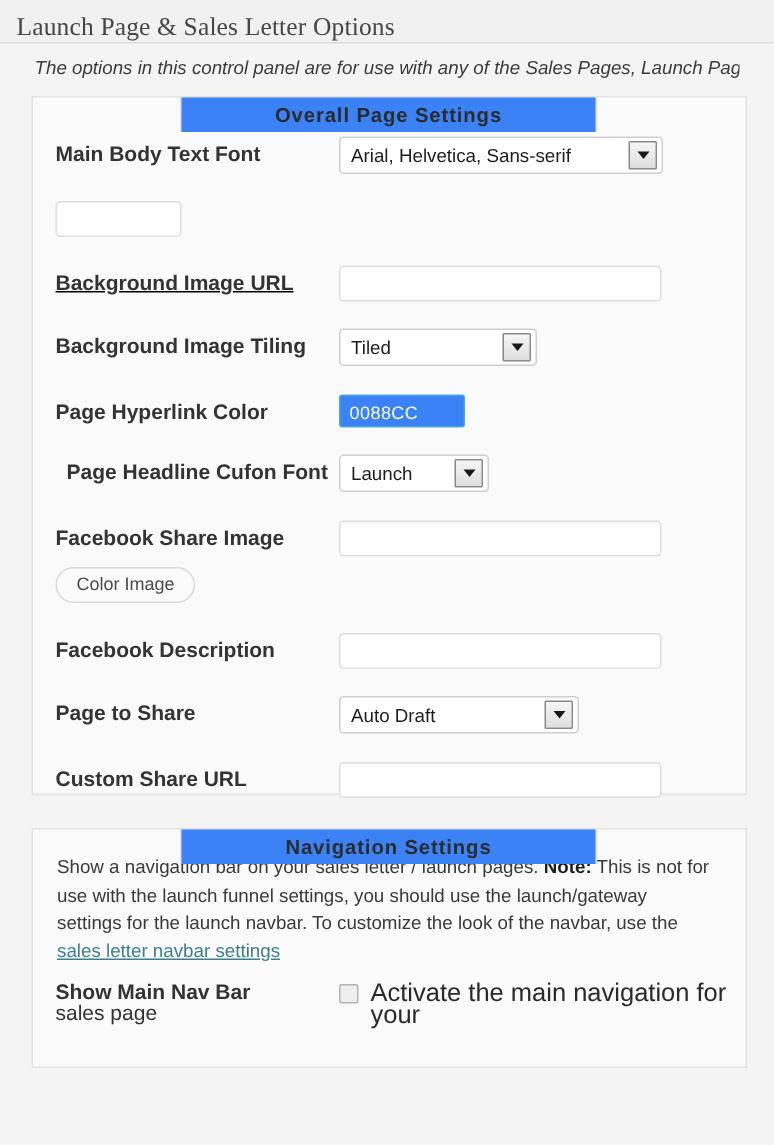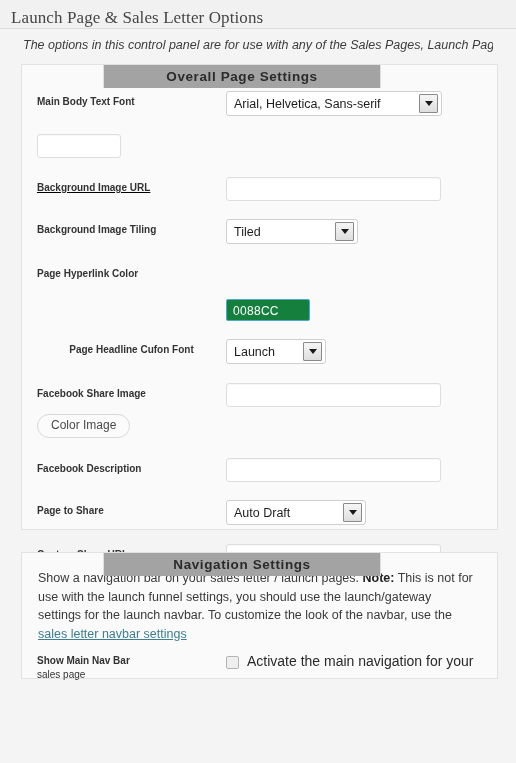--- a/index.html
+++ b/index.html
@@ -46,57 +46,57 @@
   }
 
   
   .panel-wrap {
     position: relative;
     margin: 0 18px 0 21px;
   }
   .panel-tab {
     position: absolute;
     top: 0;
-    left: 82px;
+    left: 99px;
     width: 278px;
     height: 24px;
     line-height: 24px;
     text-align: center;
-    background: #a3a3a3;
+    background: #3b82f6;
     border: 1px solid #e0e0e0;
     border-bottom: none;
     box-sizing: border-box;
     font-size: 13.5px;
     font-weight: bold;
     color: #2b2b2b;
     letter-spacing: 0.6px;
     z-index: 2;
   }
   .panel-body {
     margin-top: 12px;
     border: 1px solid #e2e2e2;
     background: #fafafa;
     box-sizing: border-box;
     position: relative;
     z-index: 1;
   }
 
   #panel-overall .panel-body { height: 466px; }
   #panel-nav { margin-top: 22px; }
-  #panel-nav .panel-body { height: 127px; }
+  #panel-nav .panel-body { height: 160px; }
 
   
   .row {
     display: flex;
     align-items: flex-start;
     padding: 0 0 0 15px;
     box-sizing: border-box;
   }
   .lbl {
-    font-size: 10px;
+    font-size: 14px;
     font-weight: bold;
     color: #333333;
     width: 189px;
     flex: 0 0 189px;
     line-height: 14px;
     padding-top: 4px;
     box-sizing: border-box;
   }
   .fld { flex: 1 1 auto; }
 
@@ -134,21 +134,21 @@
     display: flex;
     align-items: center;
     justify-content: space-between;
     padding-left: 7px;
     font-size: 12.5px;
     color: #1d1d1d;
   }
   .sel.w1 { width: 216px; }
   .sel.w2 { width: 132px; }
   .sel.w3 { width: 100px; }
-  .sel.w4 { width: 140px; }
+  .sel.w4 { width: 160px; }
 
   .sel-arrow {
     width: 17px;
     height: 17px;
     margin-right: 3px;
     flex: 0 0 17px;
     border: 1px solid #898989;
     background: linear-gradient(#f6f6f6, #dedede);
     border-radius: 1px;
     display: flex;
@@ -178,21 +178,21 @@
     width: 13px;
     height: 13px;
     border: 1px solid #b4b4b4;
     background: #efefef;
     border-radius: 2px;
     box-sizing: border-box;
     flex: 0 0 13px;
     margin-top: 2px;
   }
   .chk-label {
-    font-size: 14px;
+    font-size: 17px;
     color: #2a2a2a;
     margin-left: 8px;
     line-height: 15px;
   }
 
   
   .nav-desc {
     font-size: 12.5px;
     color: #3a3a3a;
     line-height: 18.5px;
@@ -256,21 +256,21 @@
           <span class="sel-arrow">
               <i></i>
             </span>
         </div>
       </div>
     </div>
 
     <div class="row" style="padding-top:19px;">
       <div class="lbl">Page Hyperlink Color</div>
       <div class="fld">
-        <div class="colorbox" id="color-swatch" style="background: #15803d; margin-top: 36px;">0088CC</div>
+        <div class="colorbox" id="color-swatch" style="background: #3b82f6;">0088CC</div>
       </div>
     </div>
 
     <div class="row" style="padding-top:18px;text-align:center;">
       <div class="lbl">Page Headline Cufon Font</div>
       <div class="fld">
         <div class="sel w3">
           <span>Launch</span>
           <span class="sel-arrow">
               <i></i>

